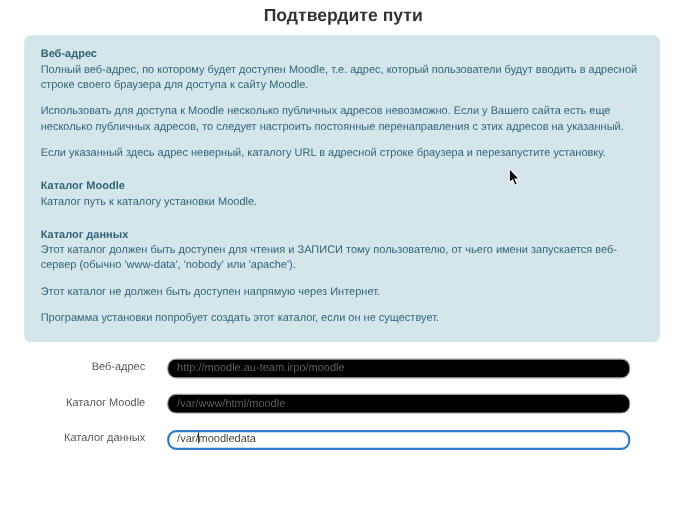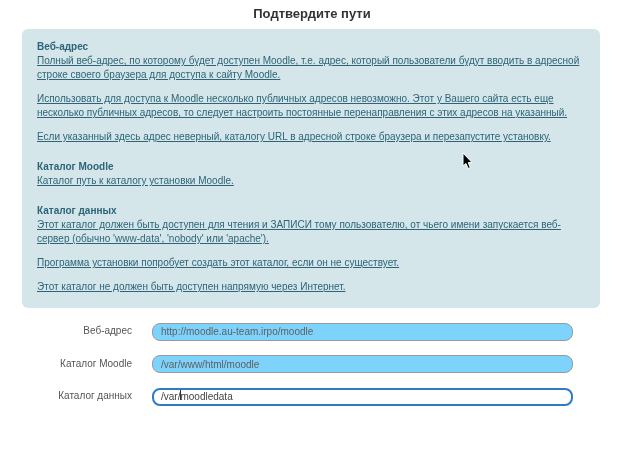--- a/index.html
+++ b/index.html
@@ -5,38 +5,38 @@
   * { box-sizing: border-box; margin: 0; padding: 0; }
   html, body { width: 624px; height: 466px; }
   body {
     font-family: "Liberation Sans", sans-serif;
     background: #ffffff;
     position: relative;
     overflow: hidden;
   }
   .page-title {
     text-align: center;
-    font-size: 13px;
+    font-size: 16px;
     font-weight: bold;
     color: #333333;
     margin: 6px 0 8px 0;
   }
   .info-box {
     margin: 0 24px 0 22px;
     background: #d4e6ea;
     border-radius: 6px;
     padding: 11px 15px 14px 15px;
     color: #2d6477;
     font-size: 10px;
     line-height: 1.4;
   }
   .info-section { margin-bottom: 16px; }
   .info-section:last-child { margin-bottom: 0; }
   .info-heading { font-weight: bold; font-size: 10px; }
-  .info-box p { margin: 0 0 10px 0; text-decoration: underline; }
+  .info-box p { margin: 0 0 10px 0; }
   .info-box p:last-child { margin-bottom: 0; }
 
   .form-area { margin-top: 13px; }
   .form-row {
     display: flex;
     align-items: center;
     margin-bottom: 13px;
   }
   .form-label {
     width: 152px;
@@ -45,21 +45,21 @@
     font-size: 10px;
     color: #555555;
     flex: 0 0 152px;
   }
   .input-wrap { position: relative; width: 421px; }
   .text-input {
     width: 421px;
     height: 18px;
     border: 1px solid #9a9a9a;
     border-radius: 8px;
-    background: #7dd3fc;
+    background: #000000;
     color: #5f5f5f;
     font-family: "Liberation Sans", sans-serif;
     font-size: 10px;
     padding: 0 8px;
     outline: none;
   }
   .text-input.focused {
     background: #ffffff;
     border: 2px solid #2e7cc3;
     color: #444444;
@@ -84,32 +84,32 @@
 </style>
 </head>
 <body>
 
 <h1 class="page-title">Подтвердите пути</h1>
 
 <div class="info-box">
   <div class="info-section">
     <div class="info-heading">Веб-адрес</div>
     <p>Полный веб-адрес, по которому будет доступен Moodle, т.е. адрес, который пользователи будут вводить в адресной строке своего браузера для доступа к сайту Moodle.</p>
-    <p>Использовать для доступа к Moodle несколько публичных адресов невозможно. Этот у Вашего сайта есть еще несколько публичных адресов, то следует настроить постоянные перенаправления с этих адресов на указанный.</p>
+    <p>Использовать для доступа к Moodle несколько публичных адресов невозможно. Если у Вашего сайта есть еще несколько публичных адресов, то следует настроить постоянные перенаправления с этих адресов на указанный.</p>
     <p>Если указанный здесь адрес неверный, каталогу URL в адресной строке браузера и перезапустите установку.</p>
   </div>
   <div class="info-section">
     <div class="info-heading">Каталог Moodle</div>
     <p>Каталог путь к каталогу установки Moodle.</p>
   </div>
   <div class="info-section">
     <div class="info-heading">Каталог данных</div>
     <p>Этот каталог должен быть доступен для чтения и ЗАПИСИ тому пользователю, от чьего имени запускается веб-сервер (обычно 'www-data', 'nobody' или 'apache').</p>
+    <p>Этот каталог не должен быть доступен напрямую через Интернет.</p>
     <p>Программа установки попробует создать этот каталог, если он не существует.</p>
-    <p>Этот каталог не должен быть доступен напрямую через Интернет.</p>
   </div>
 </div>
 
 <div class="form-area">
   <div class="form-row">
     <label class="form-label">Веб-адрес</label>
     <span class="input-wrap">
       <input class="text-input" type="text" readonly="" value="http://moodle.au-team.irpo/moodle" style="">
     </span>
   </div>

